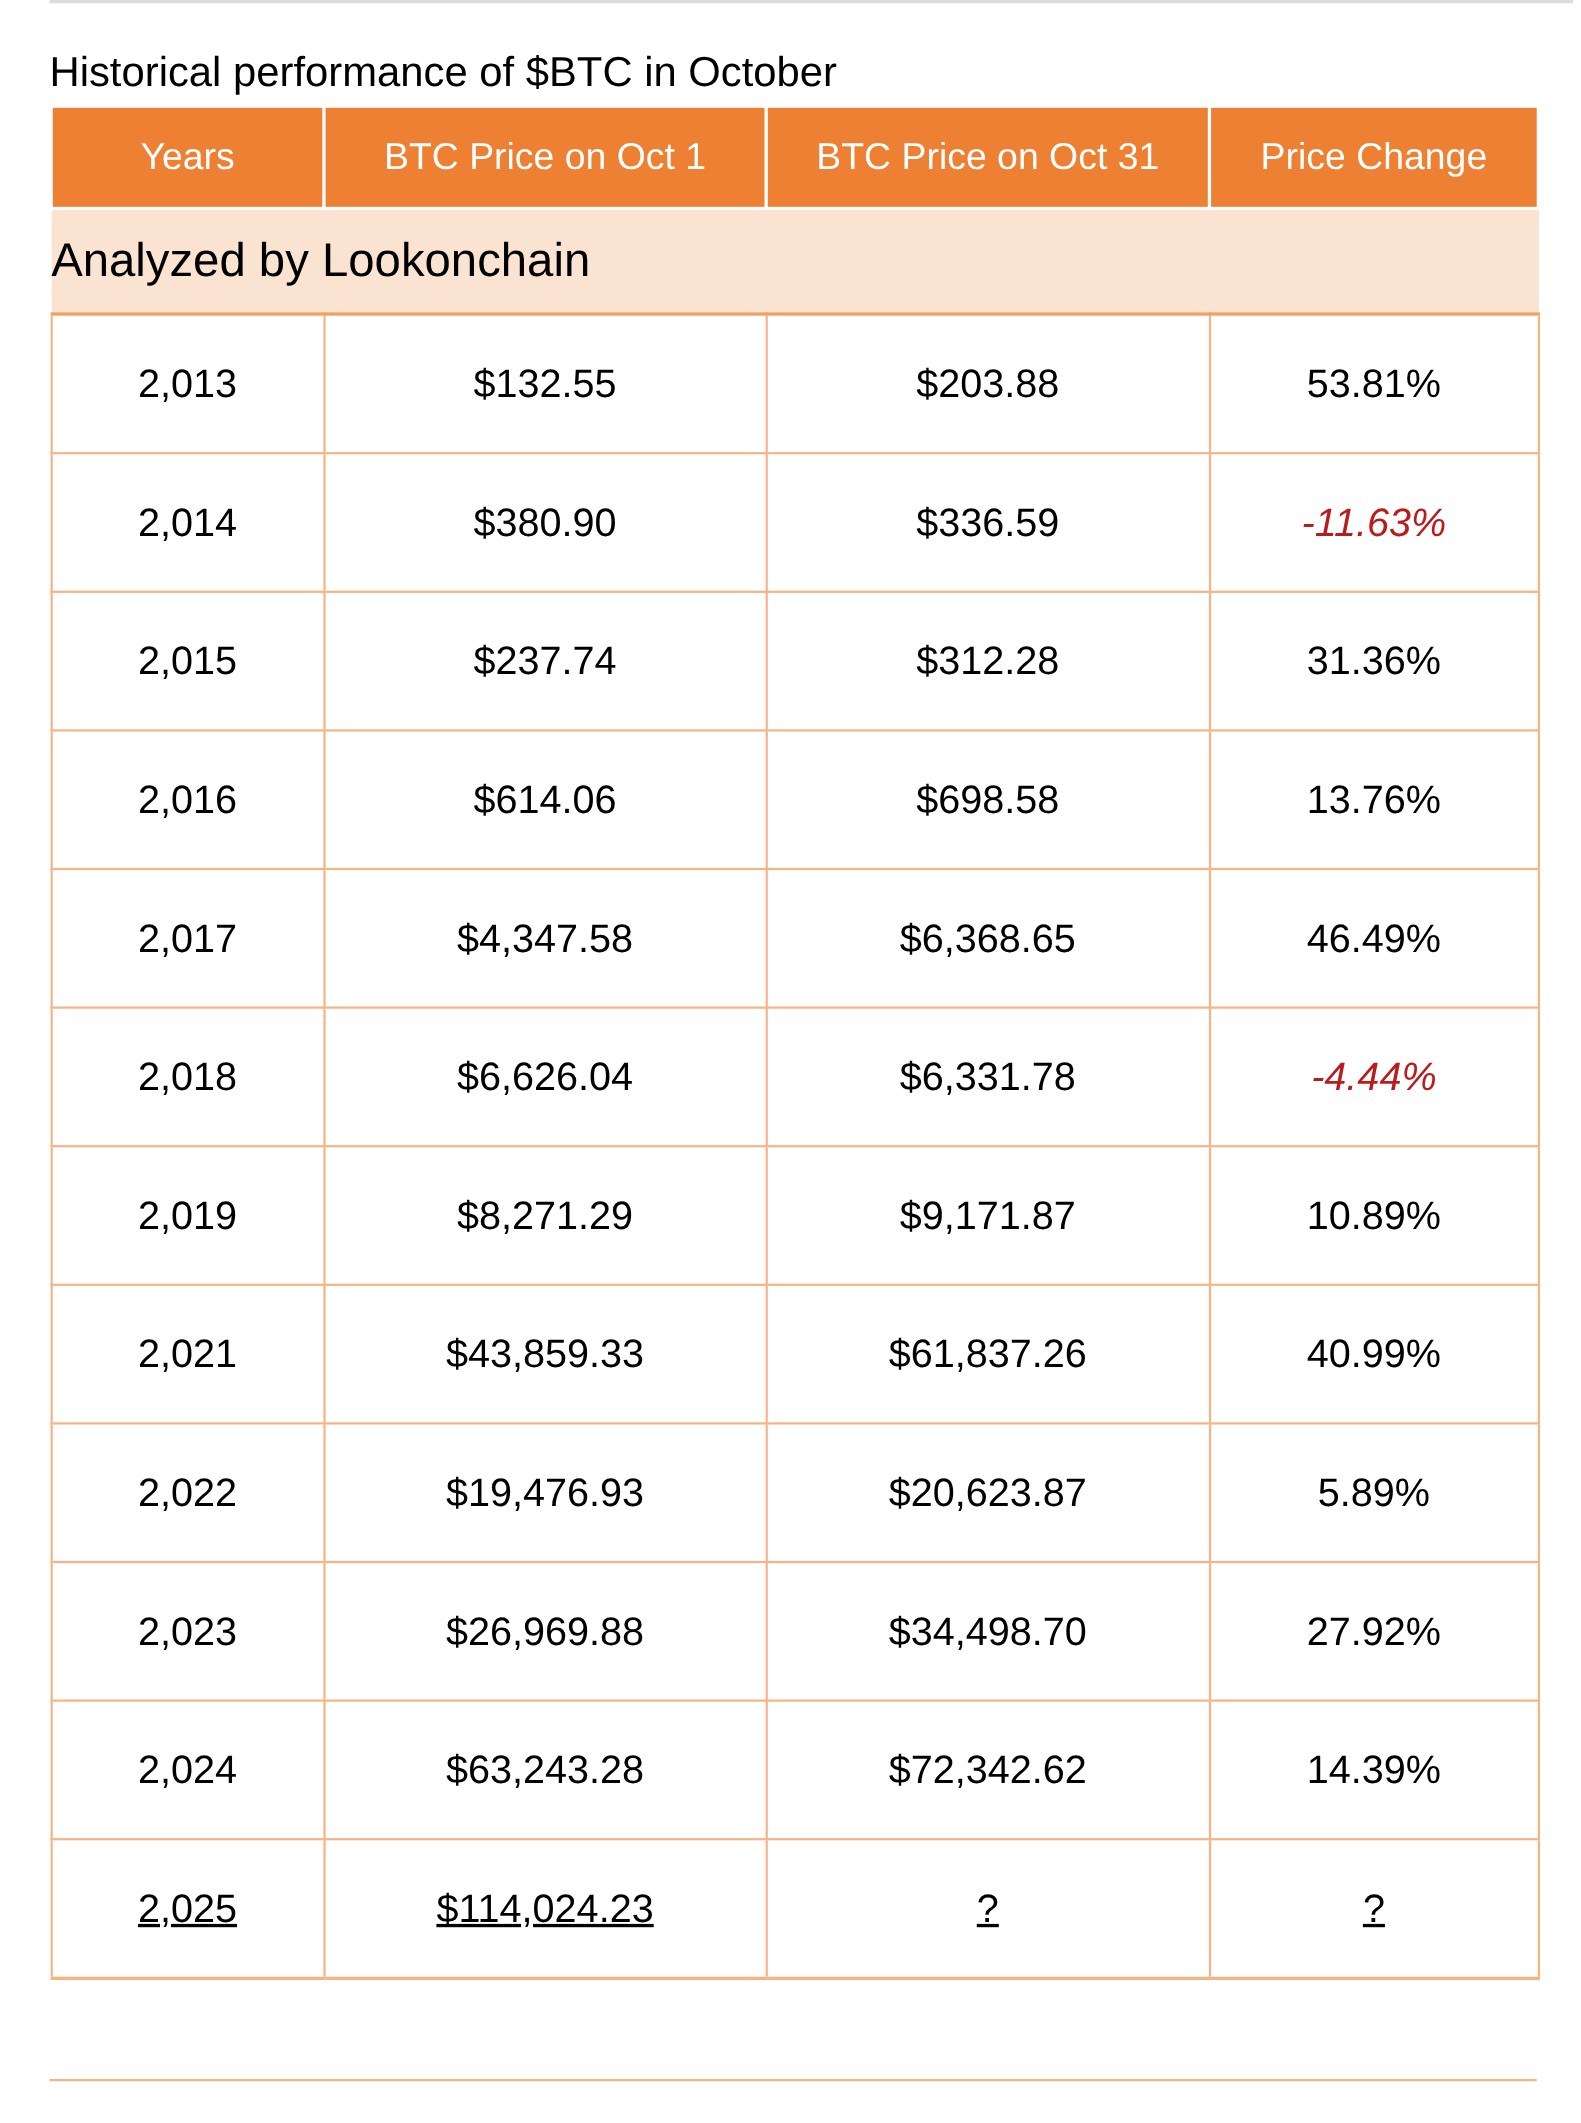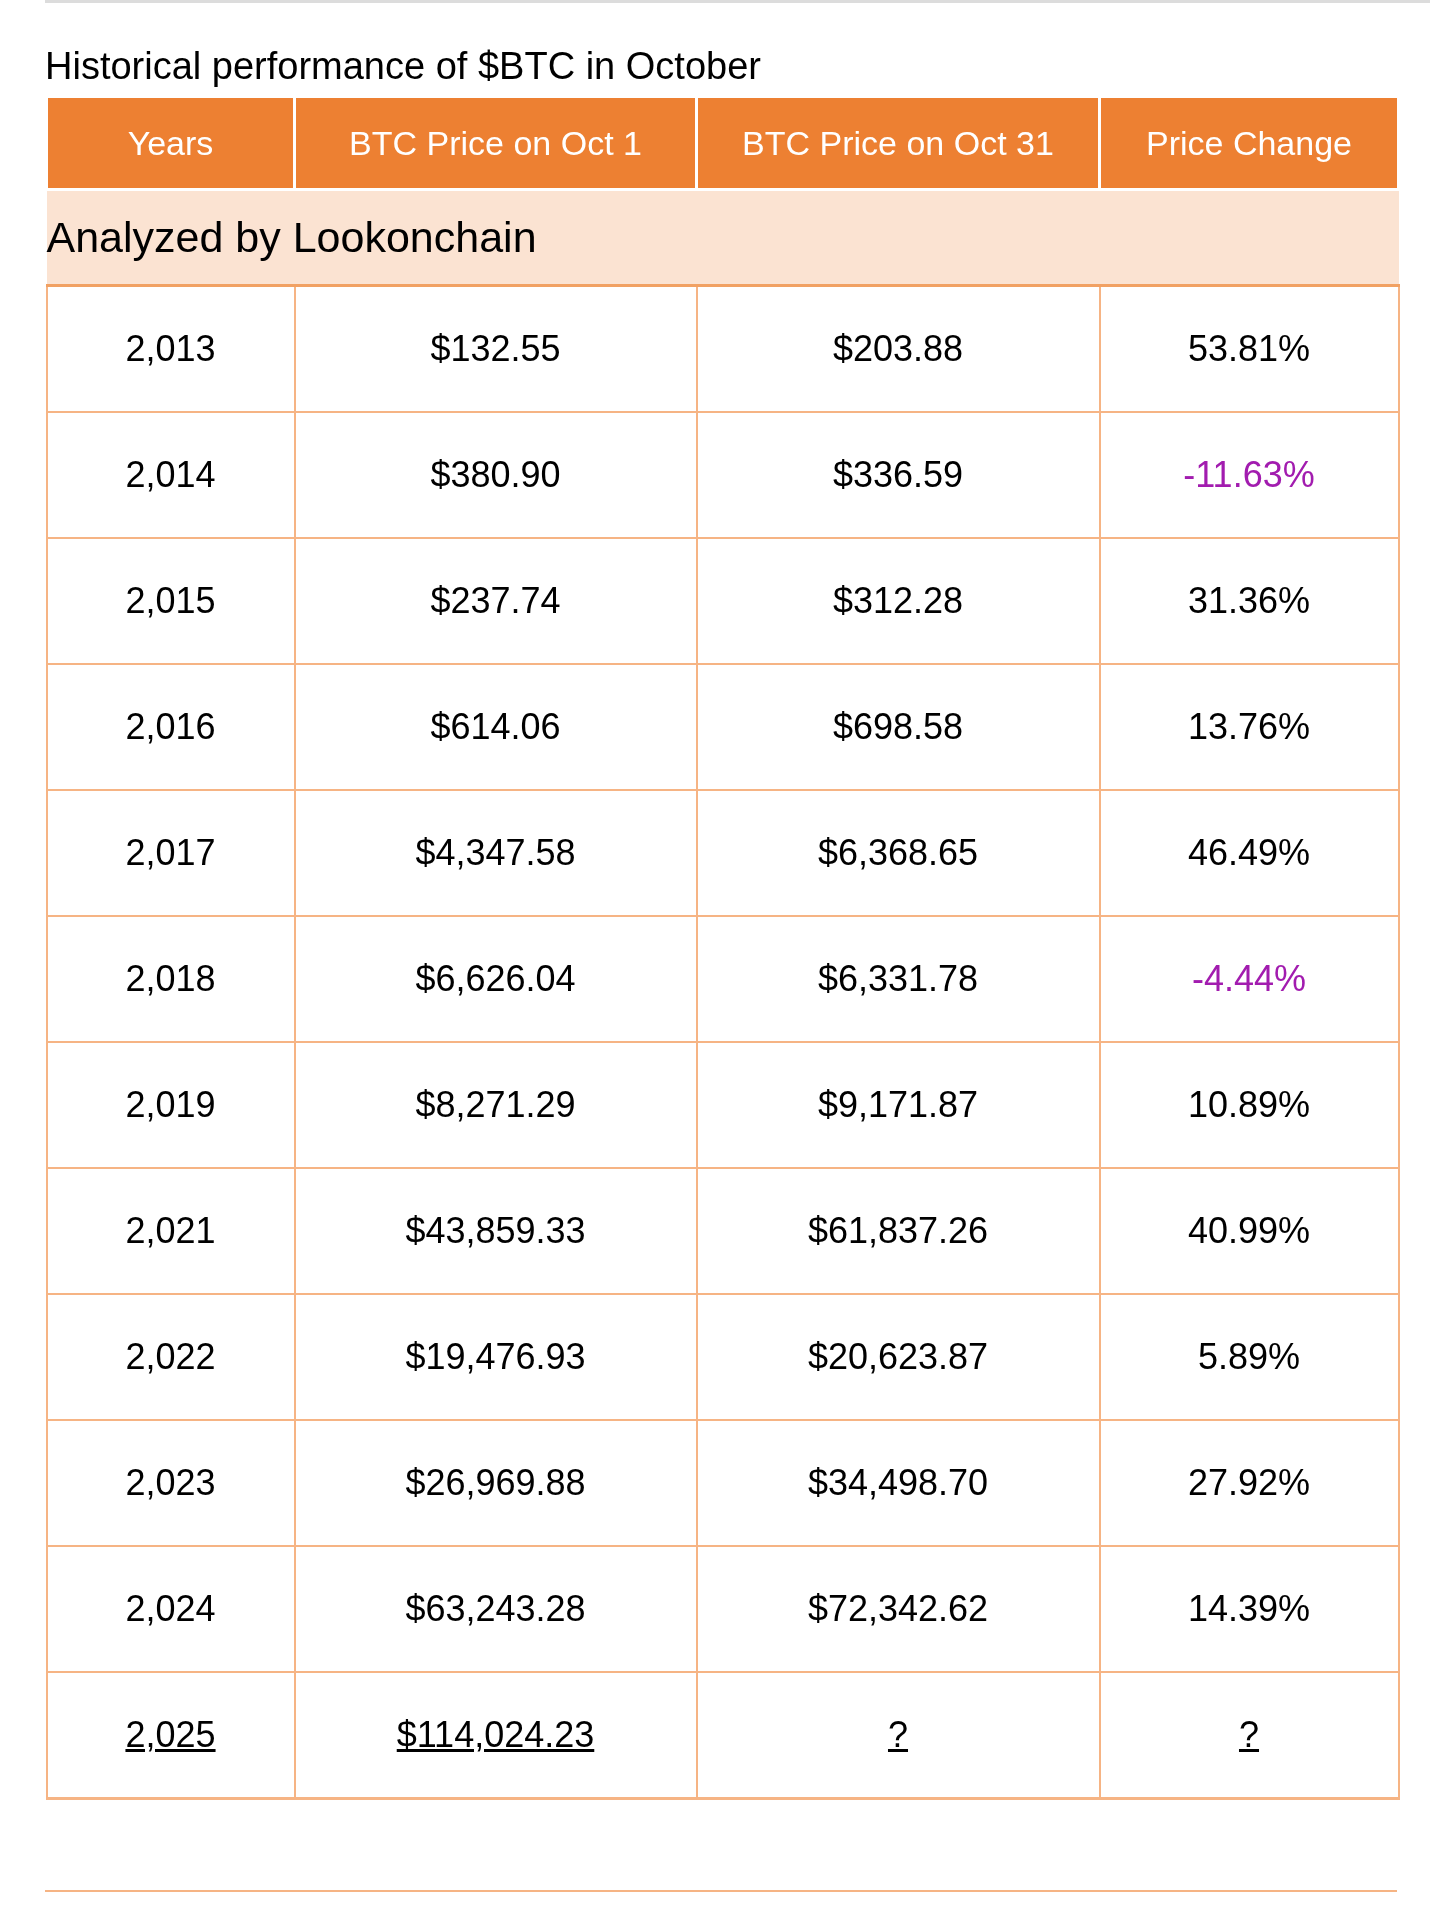--- a/index.html
+++ b/index.html
@@ -67,21 +67,21 @@
   table.btc-table tbody td {
     height: 124px;
     background: #ffffff;
     font-size: 36px;
     text-align: center;
     vertical-align: middle;
     border: 2px solid #f6b484;
     padding: 0;
   }
   table.btc-table tbody tr:last-child td { border-bottom-width: 3px; text-decoration: underline; }
-  table.btc-table tbody td.neg { color: #a21caf; }
+  table.btc-table tbody td.neg { color: #b91c1c; font-style: italic; }
   .bottom-rule {
     position: absolute;
     left: 45px;
     top: 1890px;
     width: 1352px;
     height: 2px;
     background: #f6b484;
   }
 </style>
 </head>

